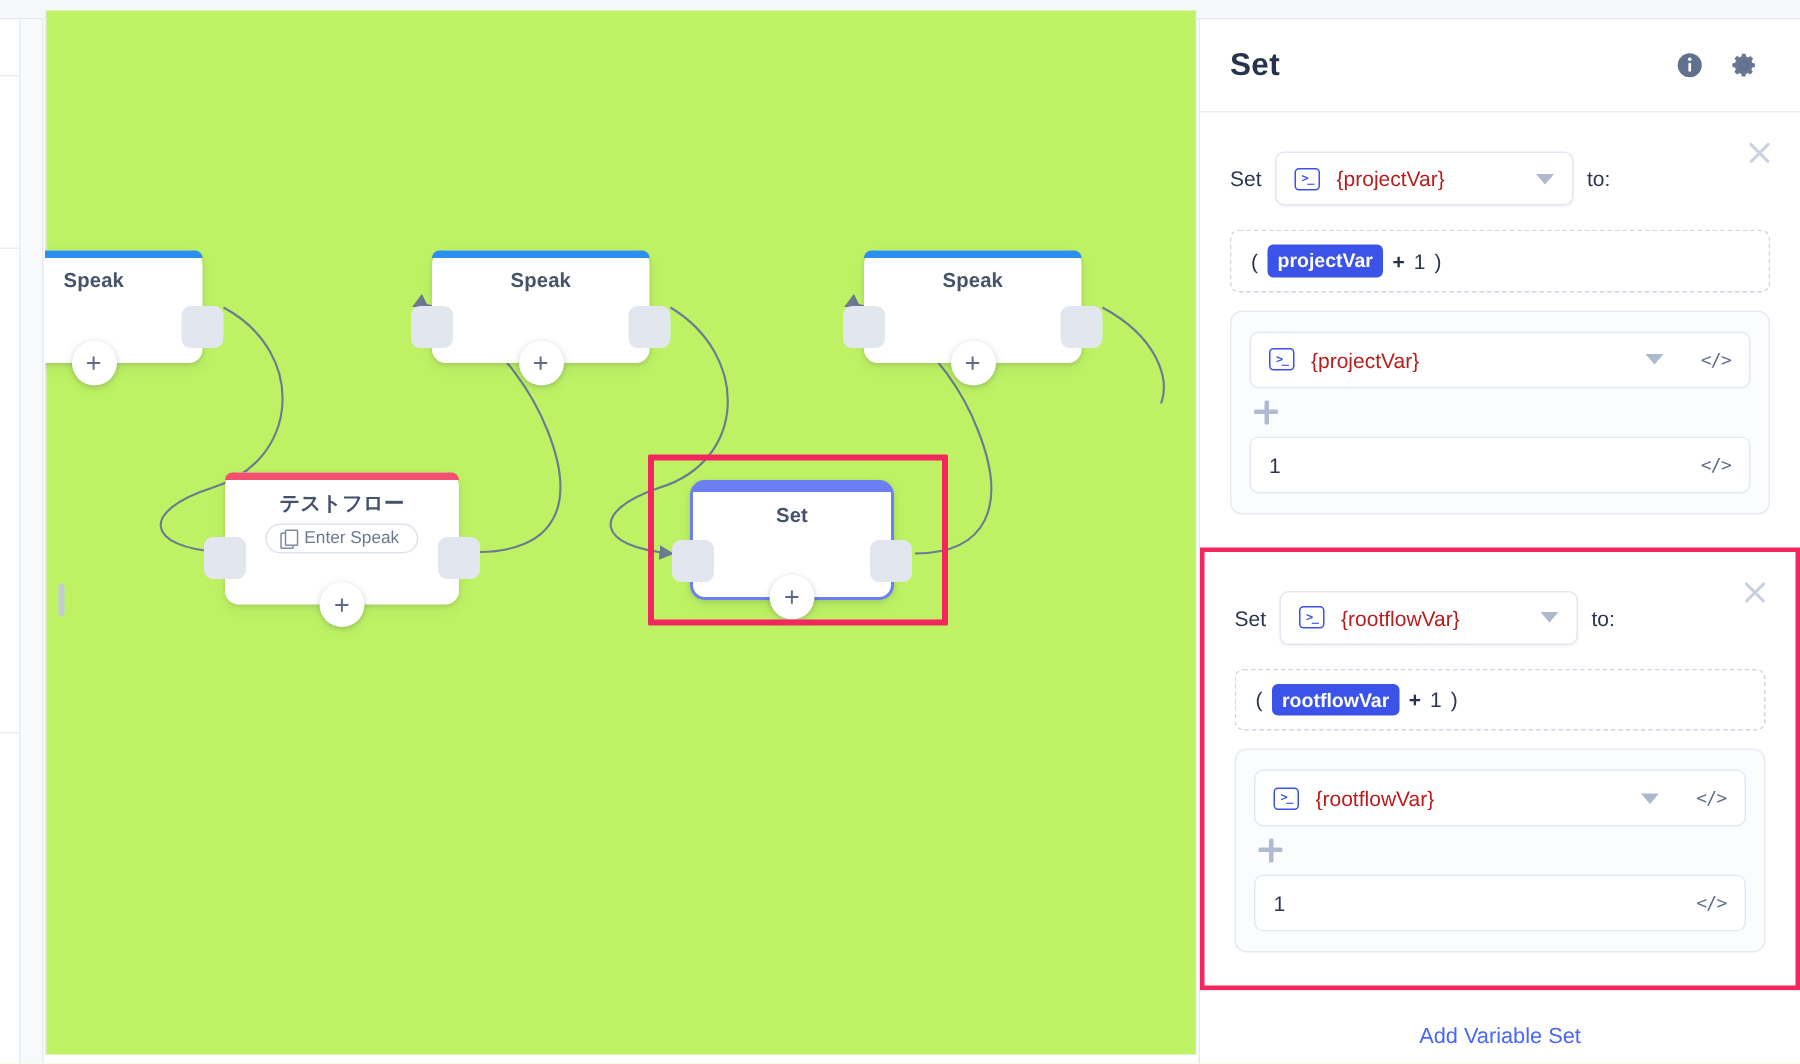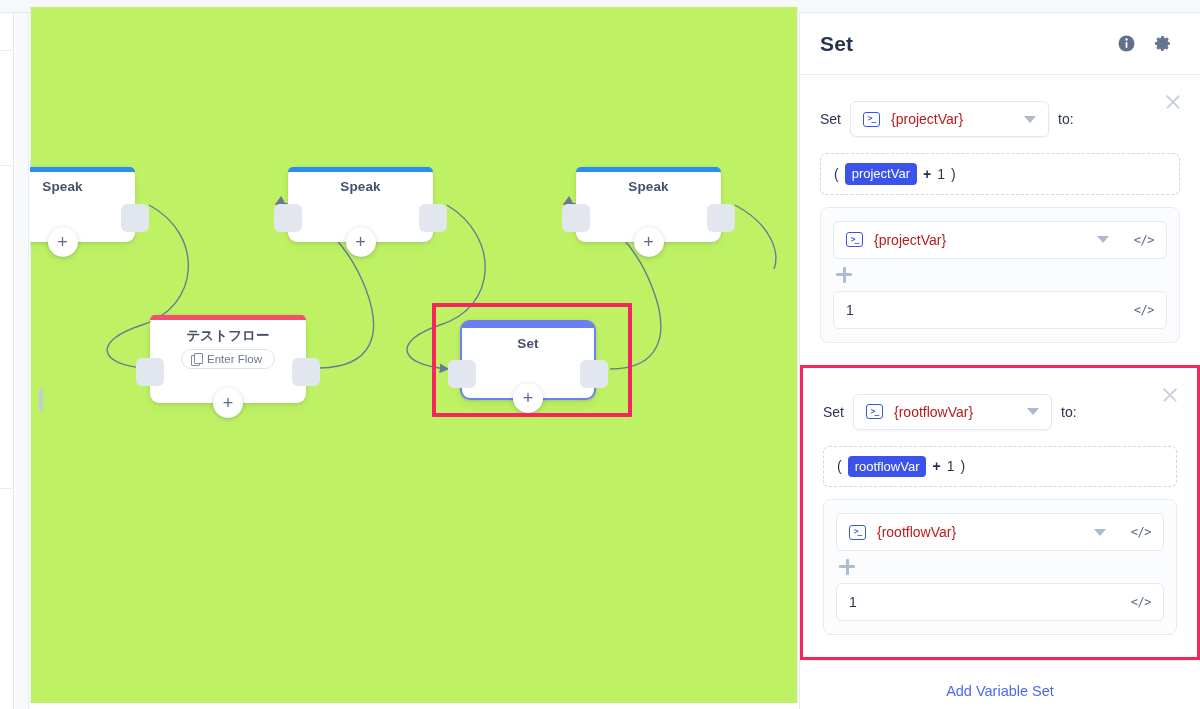--- a/index.html
+++ b/index.html
@@ -130,21 +130,21 @@
   .caret { margin-left:auto; width:0; height:0; border-left:6px solid transparent; border-right:6px solid transparent; border-top:7px solid #adbacd; }
 
   .expr-box {
     margin-top:16px; border:1px dashed #cfd7e3; border-radius:6px;
     padding:9px 13px; display:flex; align-items:center; gap:6px;
     background:#fff; min-height:38px;
   }
   .paren { font-size:14px; color:#2b3550; }
   .chip {
     background:#3b53e8; color:#fff; border-radius:4px;
-    padding:2px 7px; font-size:13px; font-weight:400; line-height:1.35;
+    padding:2px 7px; font-size:13px; font-weight:700; line-height:1.35;
   }
   .op { font-size:14px; color:#26304a; font-weight:700; }
   .num { font-size:14px; color:#2b3550; }
 
   .operand-card {
     margin-top:12px; background:#fbfcfe; border:1px solid #e7ecf3; border-radius:8px;
     padding:13px 12px;
   }
   .operand-row {
     display:flex; align-items:center; gap:11px;
@@ -248,21 +248,21 @@
       <div class="port in" style="top:37px;"></div>
       <div class="port out" style="top:37px;"></div>
       <div class="node-plus">+</div>
     </div>
 
     <div class="node" style="left:120px; top:308px; width:156px; height:88px;">
       <div class="node-bar" style="background:#f2506e;"></div>
       <div class="node-title">テストフロー</div>
       <div class="enter-flow-chip">
         <span class="flow-glyph"></span>
-        <span>Enter Flow</span>
+        <span>Enter Speak</span>
       </div>
       <div class="port in" style="top:43px;"></div>
       <div class="port out" style="top:43px;"></div>
       <div class="node-plus">+</div>
     </div>
 
     <div class="node selected" style="left:430px; top:313px; width:136px; height:80px;">
       <div class="node-bar"></div>
       <div class="node-title" style="top:14px;">Set</div>
       <div class="port in" style="top:38px;"></div>

